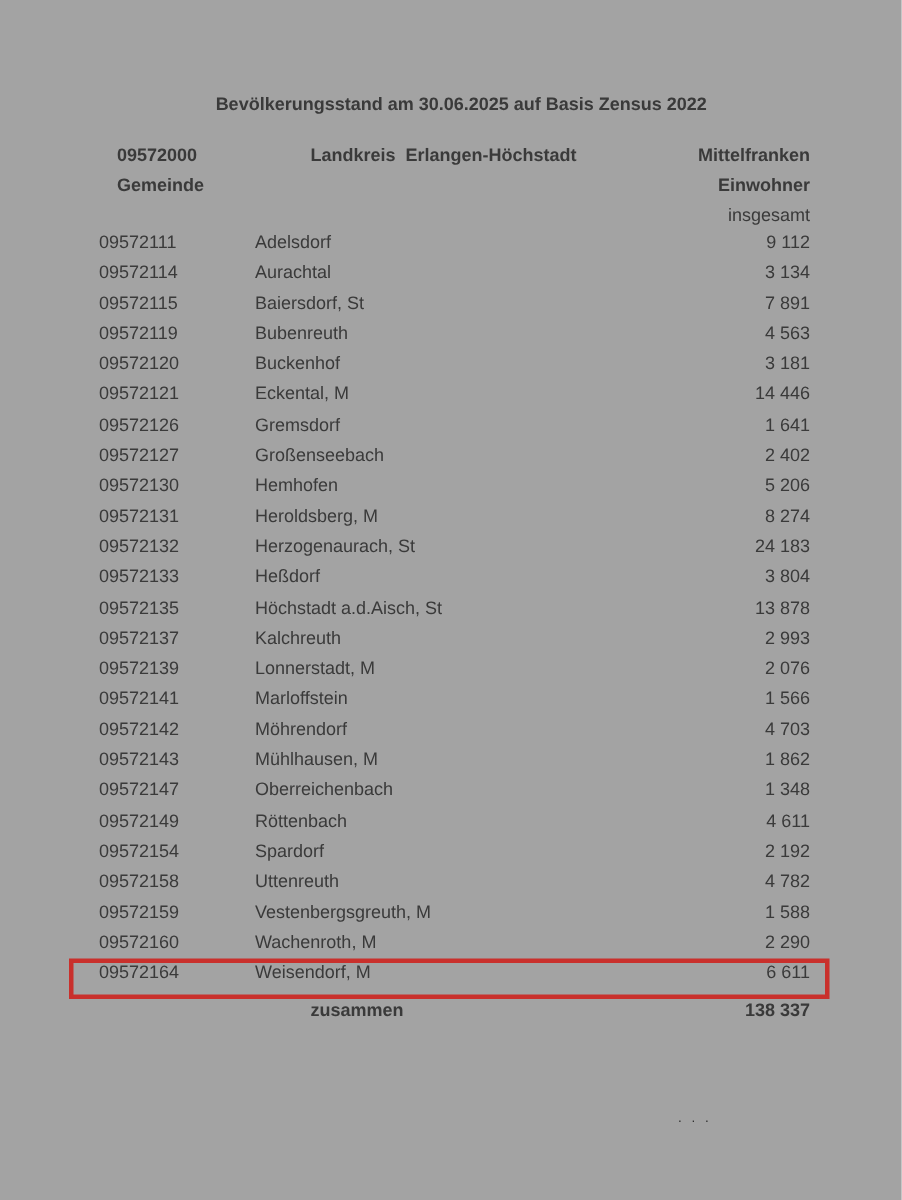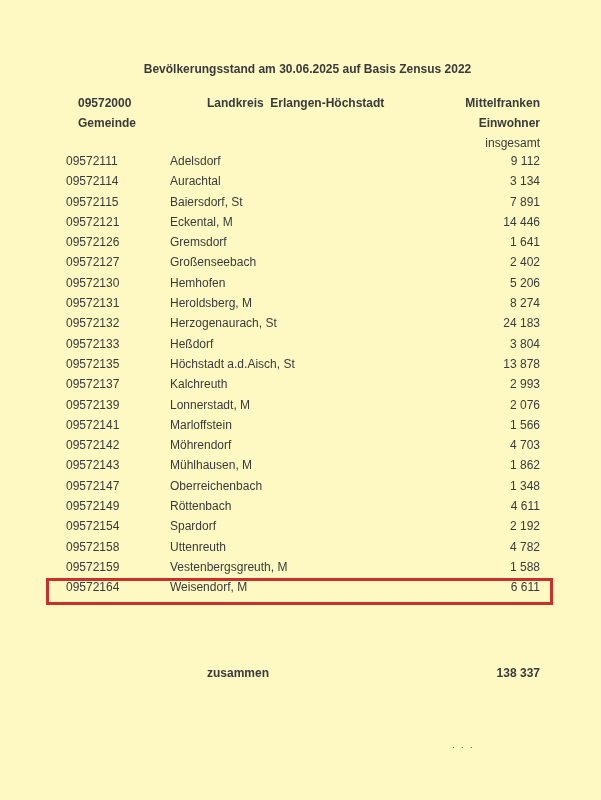--- a/index.html
+++ b/index.html
@@ -4,21 +4,21 @@
 <style>
   :root { --ink: #3a3a3a; --hl: #c9302c; }
   * { margin: 0; padding: 0; box-sizing: border-box; }
   html, body { background: #ffffff; }
   body {
     width: 601px; height: 800px;
     font-family: "Liberation Sans", "DejaVu Sans", sans-serif;
     font-size: 12px; color: var(--ink);
     position: relative; overflow: hidden;
   }
-  .page { position: absolute; inset: 0; background: #fef9c3; }
+  .page { position: absolute; inset: 0; background: #a3a3a3; }
 
   .title {
     position: absolute; top: 61px; left: 14px; right: 0;
     text-align: center; font-weight: bold; line-height: 16px;
     white-space: pre;
   }
 
   .line { position: absolute; left: 0; width: 601px; line-height: 20px; }
   .line .c-code { position: absolute; left: 78px; white-space: pre; }
   .line .c-name { position: absolute; left: 170px; white-space: pre; padding-left: 37px; }
@@ -84,21 +84,31 @@
     <span class="name">Aurachtal</span>
     <span class="val">3 134</span>
   </div>
 
   <div class="row">
     <span class="code">09572115</span>
     <span class="name">Baiersdorf, St</span>
     <span class="val">7 891</span>
   </div>
 
-
+  <div class="row">
+    <span class="code">09572119</span>
+    <span class="name">Bubenreuth</span>
+    <span class="val">4 563</span>
+  </div>
+
+  <div class="row">
+    <span class="code">09572120</span>
+    <span class="name">Buckenhof</span>
+    <span class="val">3 181</span>
+  </div>
 
   <div class="row">
     <span class="code">09572121</span>
     <span class="name">Eckental, M</span>
     <span class="val">14 446</span>
   </div>
 
   <div class="row">
     <span class="code">09572126</span>
     <span class="name">Gremsdorf</span>
@@ -194,20 +204,25 @@
     <span class="name">Uttenreuth</span>
     <span class="val">4 782</span>
   </div>
 
   <div class="row">
     <span class="code">09572159</span>
     <span class="name">Vestenbergsgreuth, M</span>
     <span class="val">1 588</span>
   </div>
 
+  <div class="row">
+    <span class="code">09572160</span>
+    <span class="name">Wachenroth, M</span>
+    <span class="val">2 290</span>
+  </div>
 
   <div class="row hl">
     <span class="code">09572164</span>
     <span class="name">Weisendorf, M</span>
     <span class="val">6 611</span>
   </div>
 </div>
 
   <div class="line total-row">
     <span class="c-name bold">zusammen</span>

